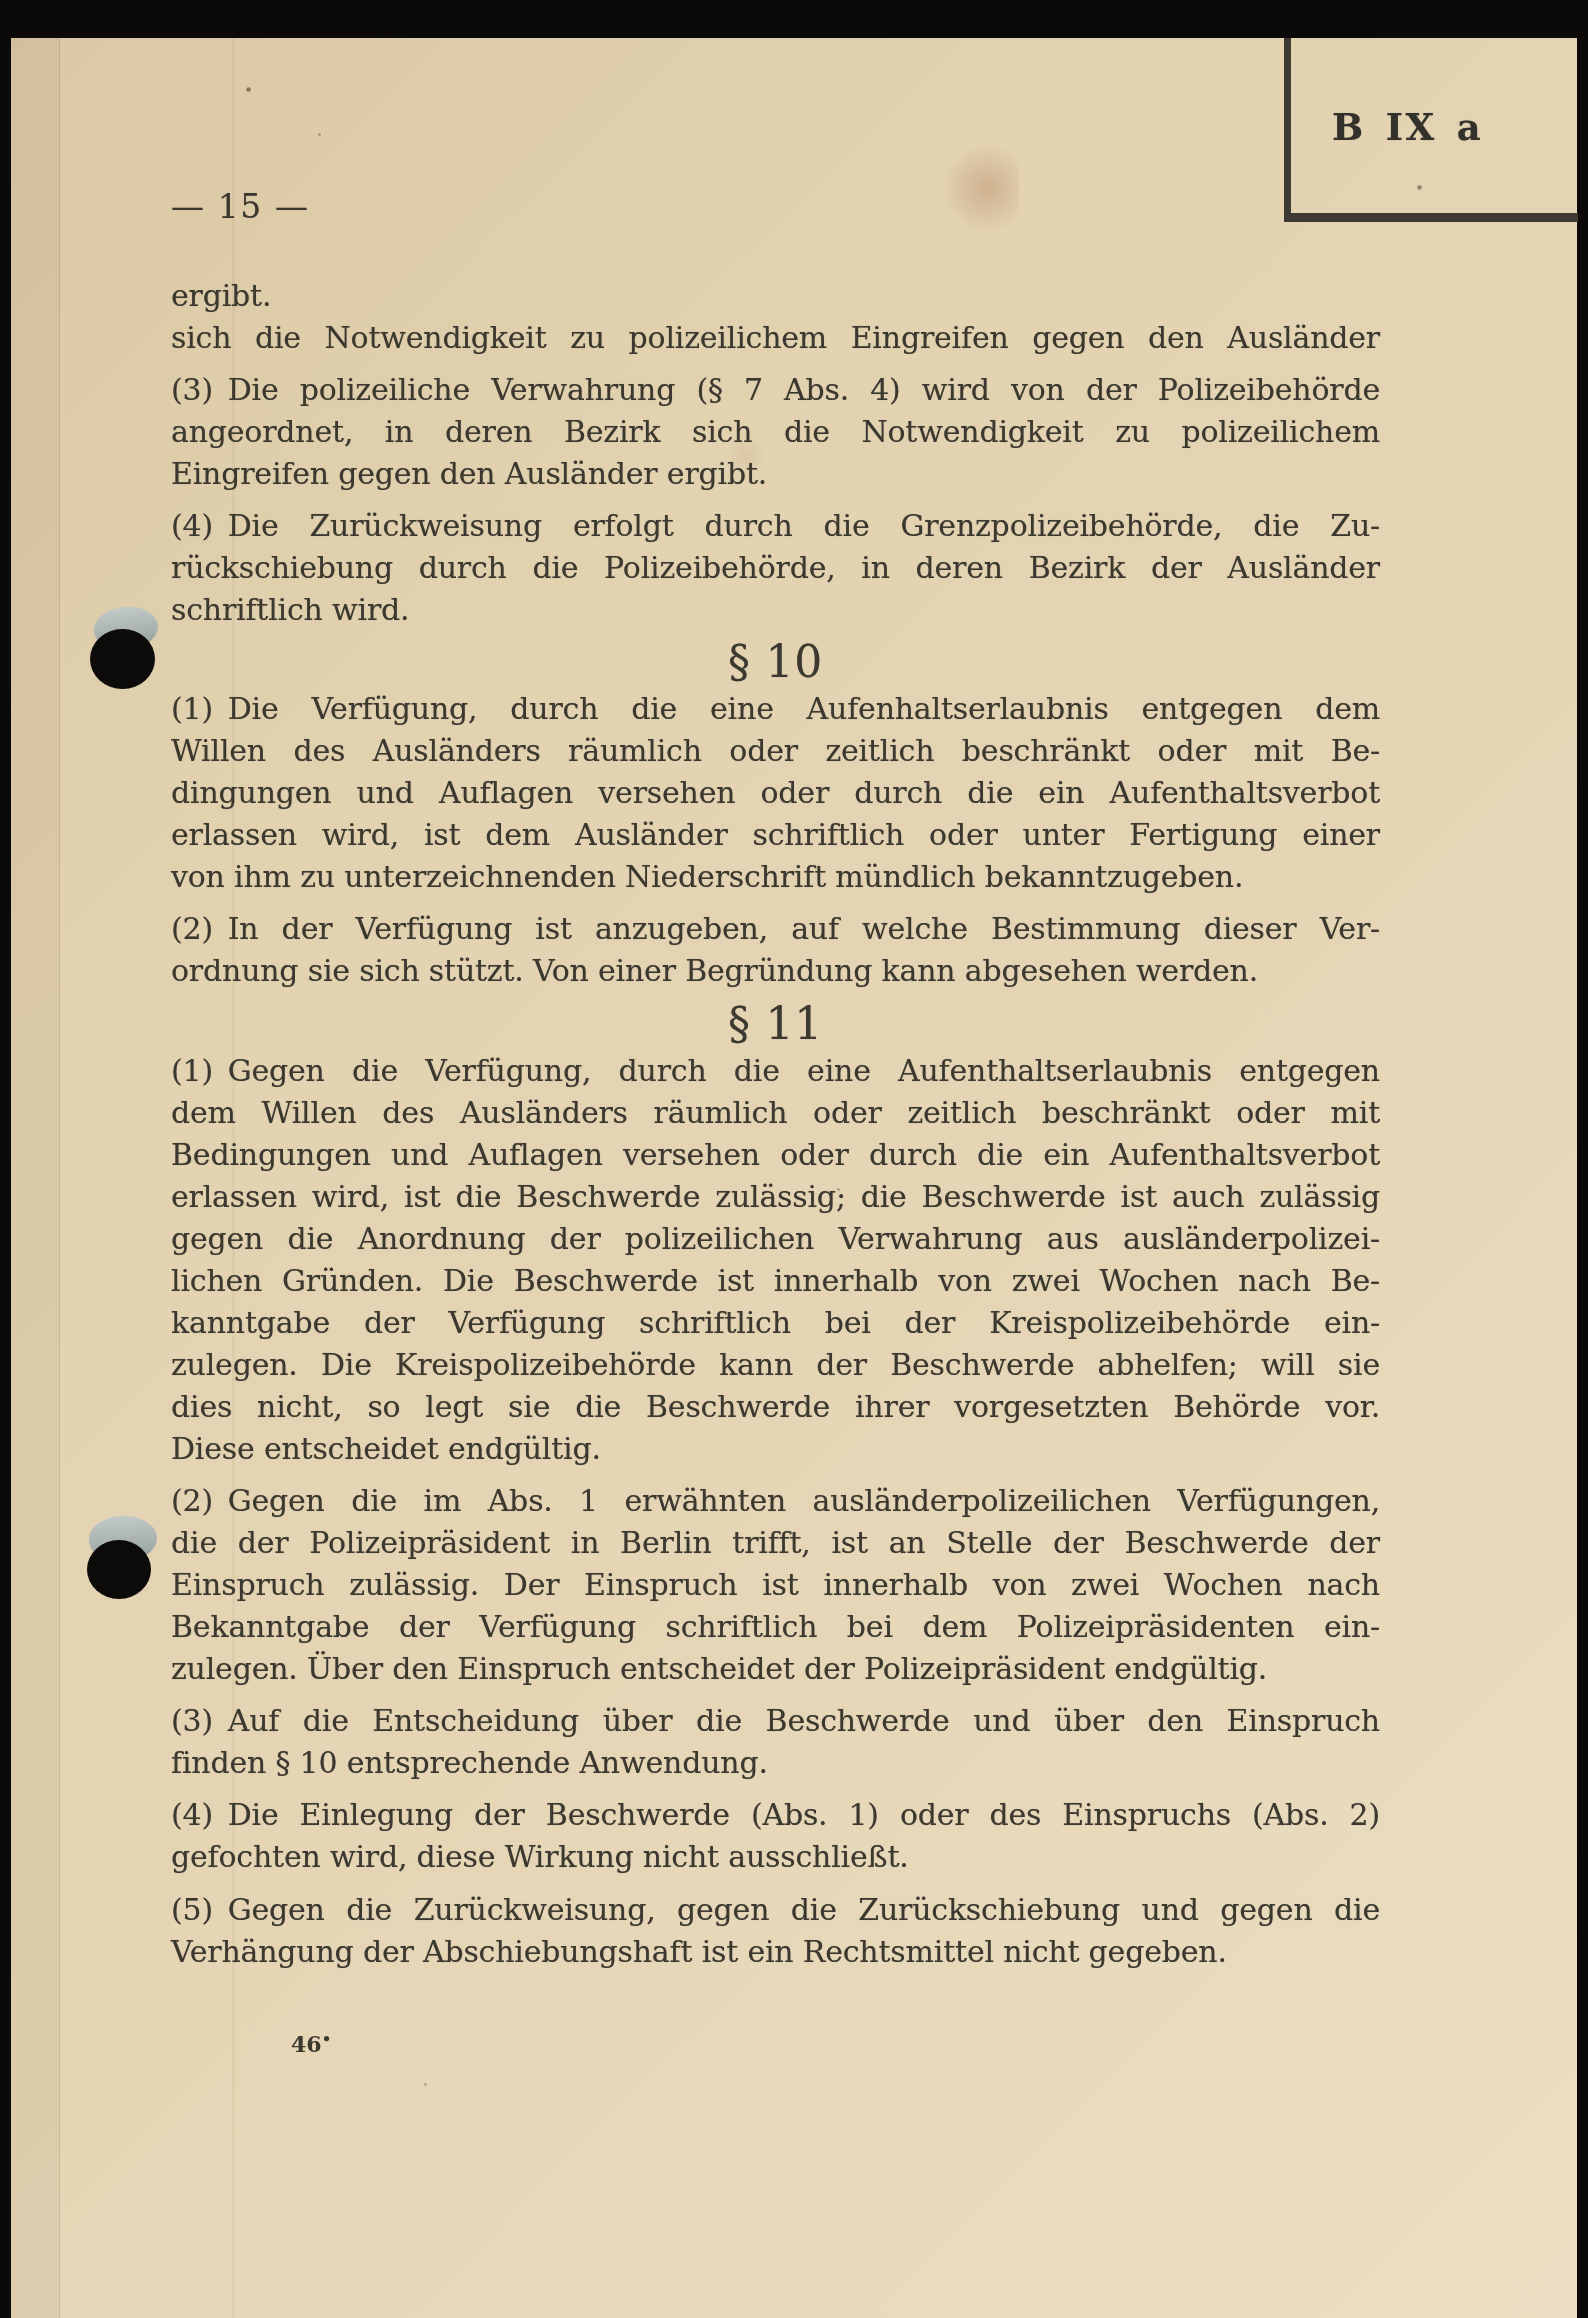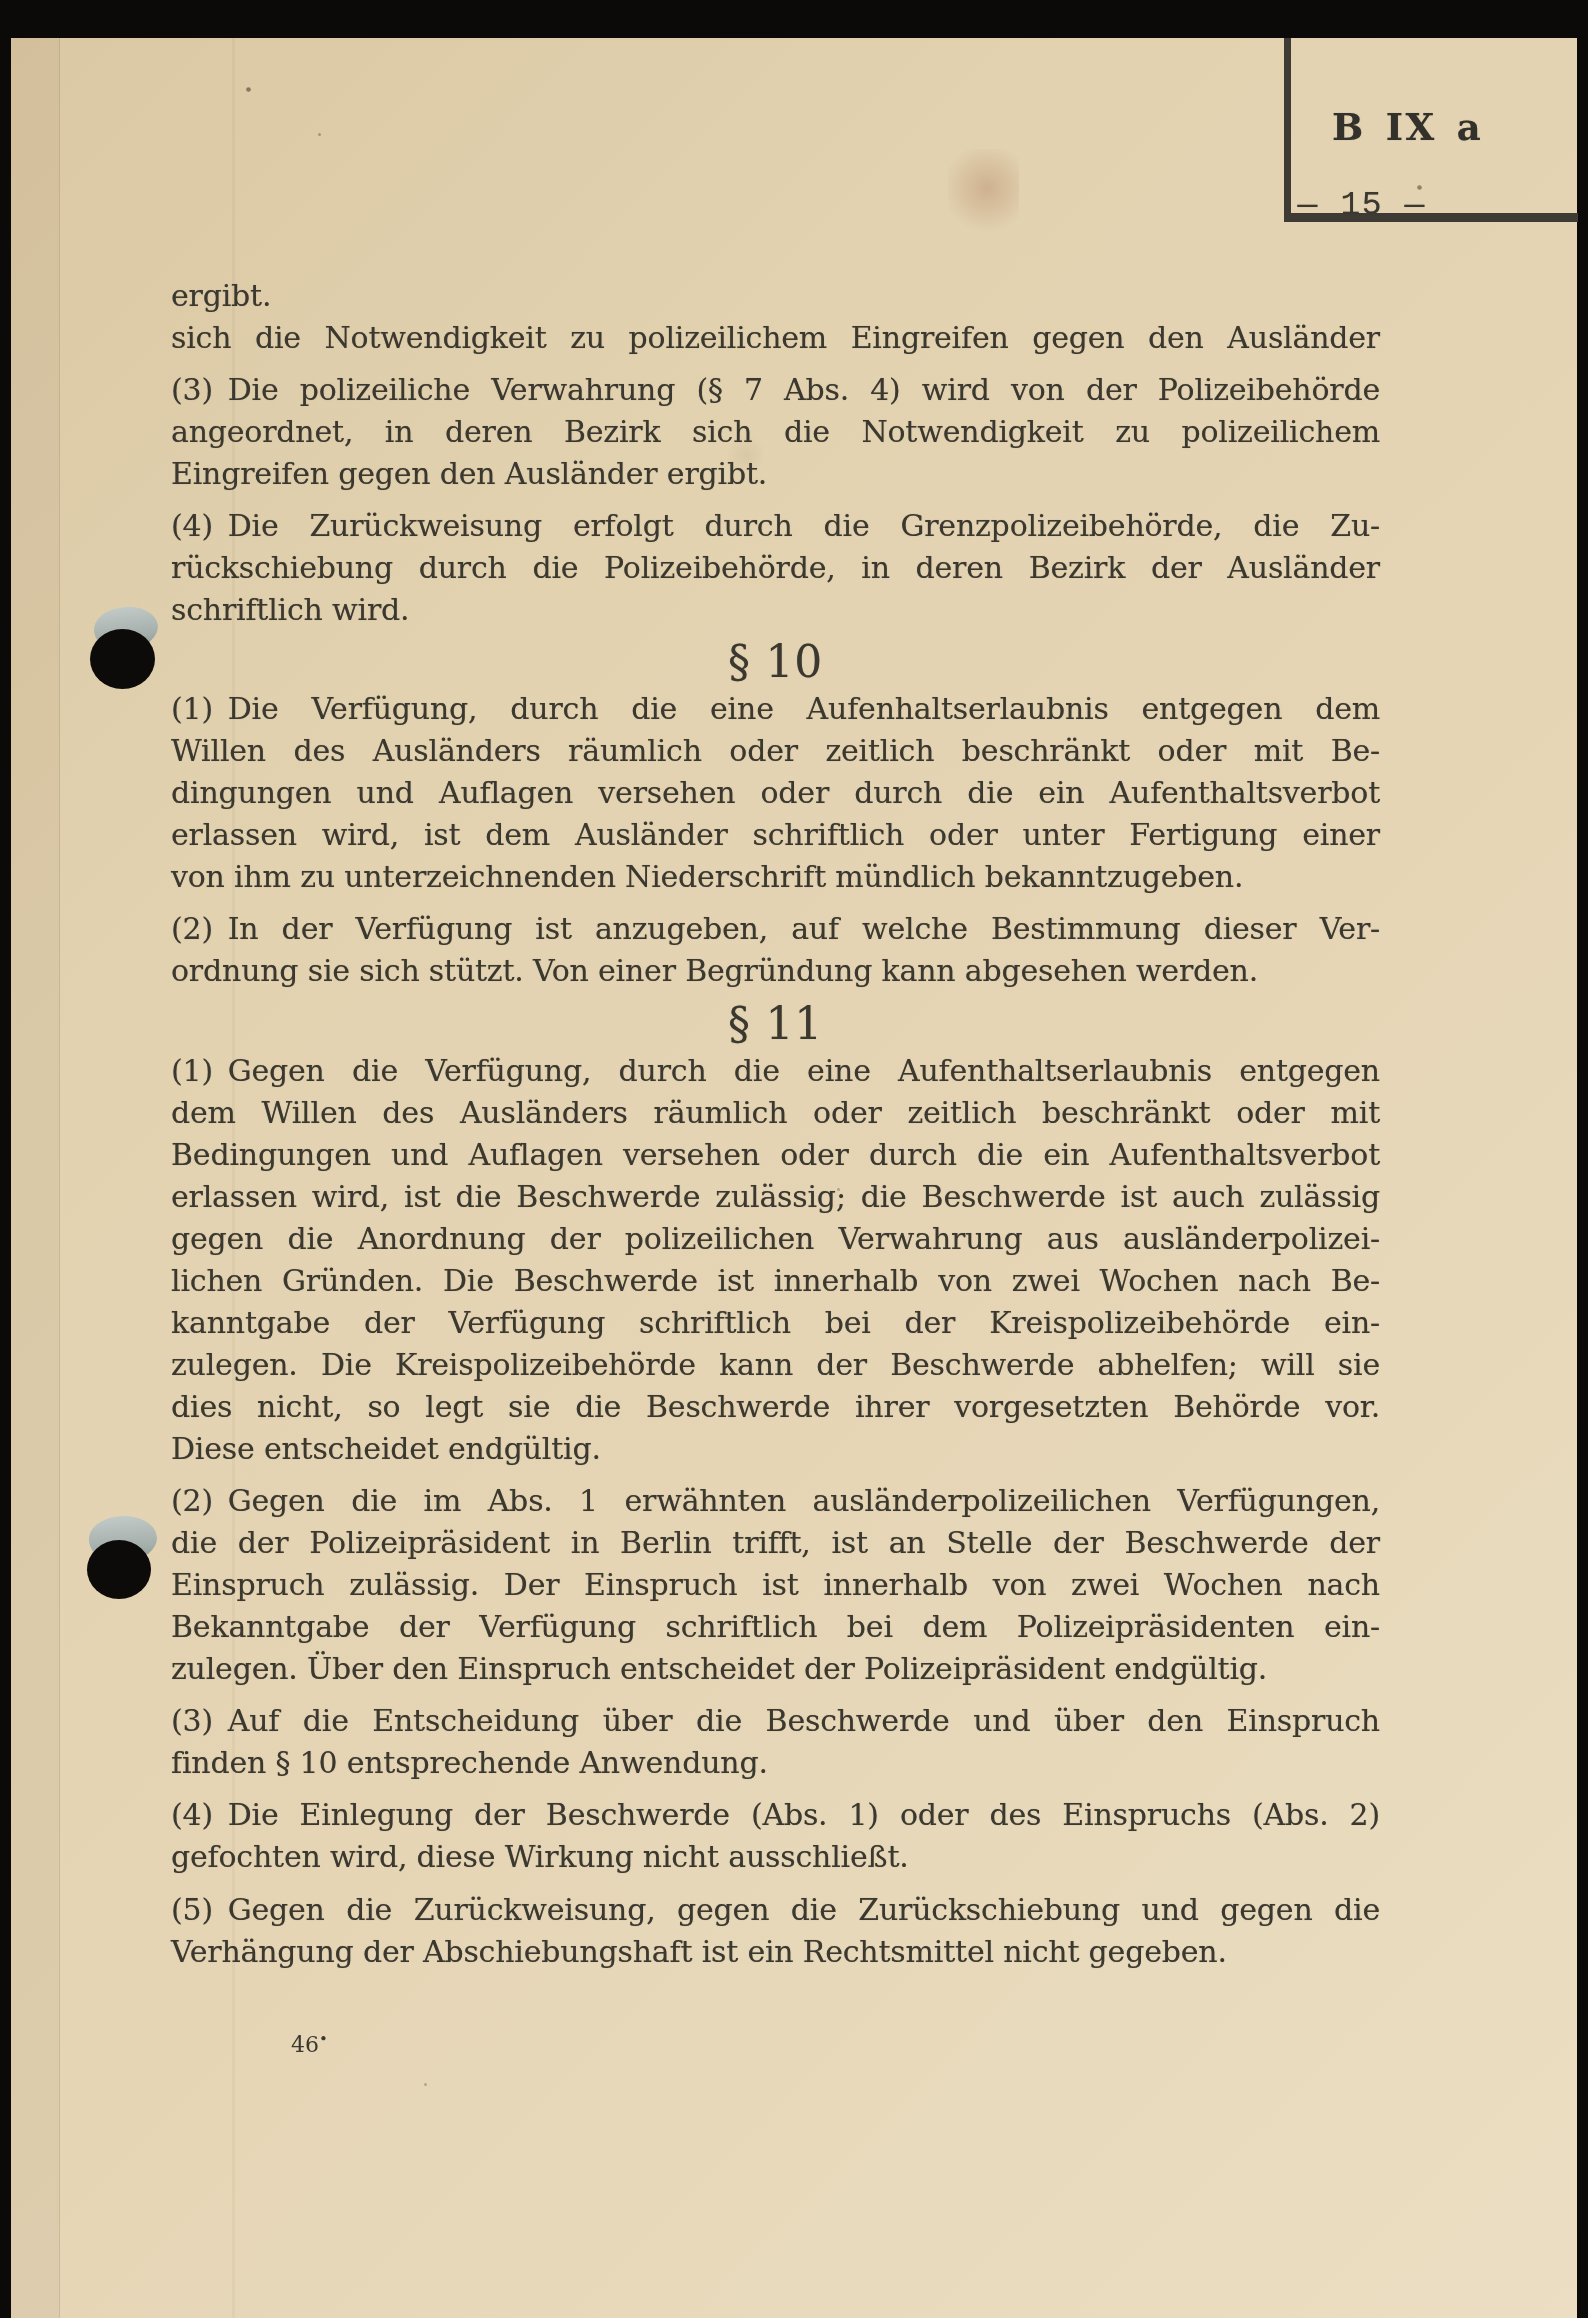--- a/index.html
+++ b/index.html
@@ -27,40 +27,39 @@
     border-left:7.1px solid #3e3b34; border-bottom:9.5px solid #3e3b34;
     box-sizing:border-box;
   }
   .class-label {
     position:absolute; left:41px; top:67px;
     font-size:37px; font-weight:bold; letter-spacing:2.4px; word-spacing:4.8px;
     color:#33312b; text-shadow:0 0 0.8px rgba(51,49,43,0.5);
   }
   .page-number {
     position:absolute; left:160px; top:149px; width:1255px;
-    text-align:right; font-size:33px; color:#3b382f; letter-spacing:1.6px;
+    text-align:left; font-size:33px; color:#3b382f; letter-spacing:1.6px;
     text-shadow:0 0 0.8px rgba(59,56,47,0.45);
-    font-family:Liberation Mono, monospace;
   }
   .text-column {
     position:absolute; left:160px; top:237px; width:1209px;
     font-size:30px; line-height:42px; color:#3b382f;
     text-shadow:0 0 0.8px rgba(59,56,47,0.45);
     letter-spacing:-0.2px;
   }
   .para { margin:0 0 10.3px 0; }
   .para .line { text-align:justify; text-align-last:justify; }
   .para .line.last { text-align:left; text-align-last:auto; }
   .heading {
     text-align:center; font-size:44px; margin:8px 0 4.8px 0;
     letter-spacing:0.8px;
   }
   .footnote {
     margin-top:11px; margin-left:121px;
-    font-size:22px; font-weight:normal; color:#3b382f;
+    font-size:22px; font-weight:bold; color:#3b382f;
   }
   .footnote sup { font-size:15px; }
   .hole { position:absolute; }
   .hole .cap {
     position:absolute;
     background:linear-gradient(180deg,#c2cac7 0%,#a3adaa 70%,#8e9996 100%);
     border-radius:48% 52% 50% 50%;
   }
   .hole .bore {
     position:absolute; background:#0c0b09; border-radius:50%;

